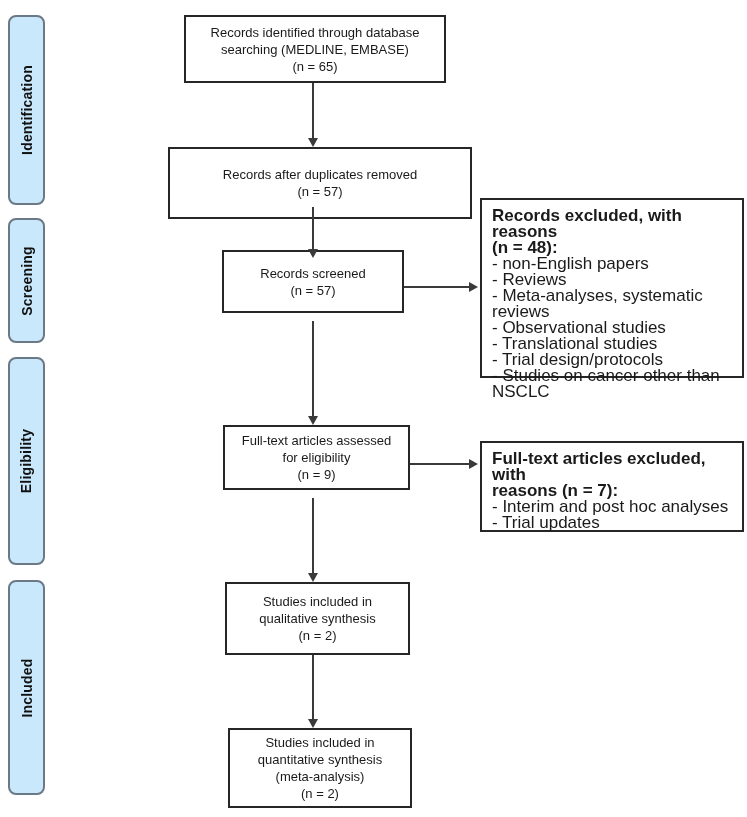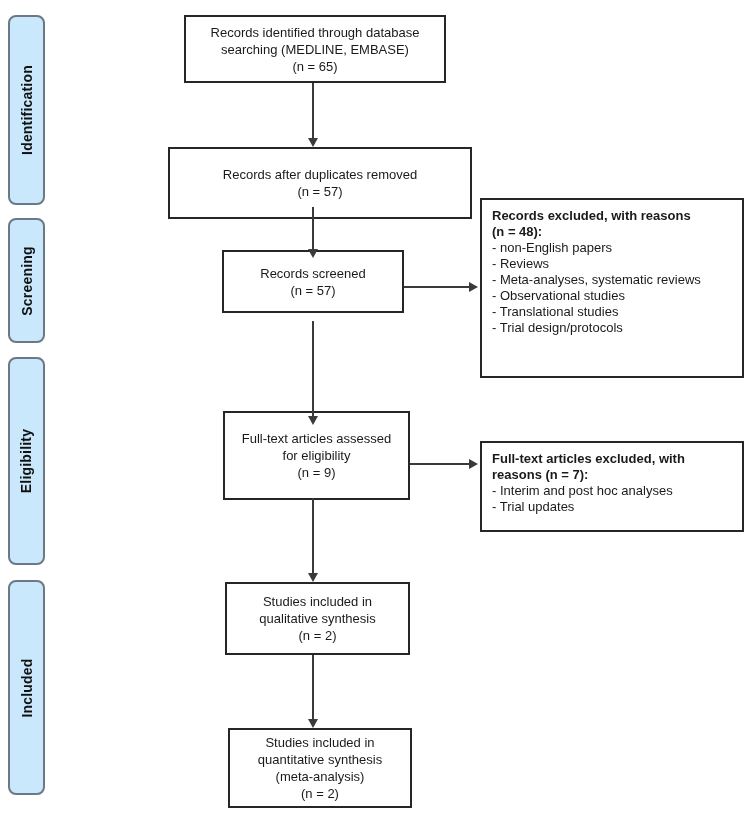--- a/index.html
+++ b/index.html
@@ -22,21 +22,21 @@
   
   .fbox{
     position:absolute;background:#ffffff;border:2px solid #262626;
     display:flex;align-items:center;justify-content:center;
     text-align:center;box-sizing:border-box;
     font-size:13px;line-height:17px;white-space:pre-line;padding:2px 14px;
   }
   
   .xbox{
     position:absolute;background:#ffffff;border:2px solid #262626;
-    box-sizing:border-box;padding:8px 10px;font-size:13px;line-height:16px;
+    box-sizing:border-box;padding:8px 10px;font-size:17px;line-height:16px;
   }
   .xbox .xtitle{font-weight:bold;white-space:pre-line;}
   
   .vline{position:absolute;width:2px;background:#3a3a3a;}
   .hline{position:absolute;height:2px;background:#3a3a3a;}
   .head-down{
     position:absolute;width:0;height:0;
     border-left:5px solid transparent;border-right:5px solid transparent;
     border-top:9px solid #3a3a3a;
   }
@@ -67,21 +67,21 @@
   <div class="fbox" style="left:184px;top:15px;width:262px;height:68px;">Records identified through database
 searching (MEDLINE, EMBASE)
 (n = 65)</div>
 
   <div class="fbox" style="left:168px;top:147px;width:304px;height:72px;">Records after duplicates removed
 (n = 57)</div>
 
   <div class="fbox" style="left:222px;top:250px;width:182px;height:63px;">Records screened
 (n = 57)</div>
 
-  <div class="fbox" style="left:223px;top:411px;width:187px;height:89px;">Full-text articles assessed
+  <div class="fbox" style="left:223px;top:425px;width:187px;height:65px;">Full-text articles assessed
 for eligibility
 (n = 9)</div>
 
   <div class="fbox" style="left:225px;top:582px;width:185px;height:73px;">Studies included in
 qualitative synthesis
 (n = 2)</div>
 
   <div class="fbox" style="left:228px;top:728px;width:184px;height:80px;">Studies included in
 quantitative synthesis
 (meta-analysis)
@@ -89,20 +89,21 @@
 
   <div class="xbox" style="left:480px;top:198px;width:264px;height:180px;">
     <div class="xtitle">Records excluded, with reasons
 (n = 48):</div>
     <div>- non-English papers</div>
     <div>- Reviews</div>
     <div>- Meta-analyses, systematic reviews</div>
     <div>- Observational studies</div>
     <div>- Translational studies</div>
     <div>- Trial design/protocols</div>
+    <div>- Studies on cancer other than NSCLC</div>
   </div>
 
   <div class="xbox" style="left:480px;top:441px;width:264px;height:91px;">
     <div class="xtitle">Full-text articles excluded, with
 reasons (n = 7):</div>
     <div>- Interim and post hoc analyses</div>
     <div>- Trial updates</div>
   </div>
 
   <div class="vline" style="left:312px;top:83px;height:56px;"></div>

